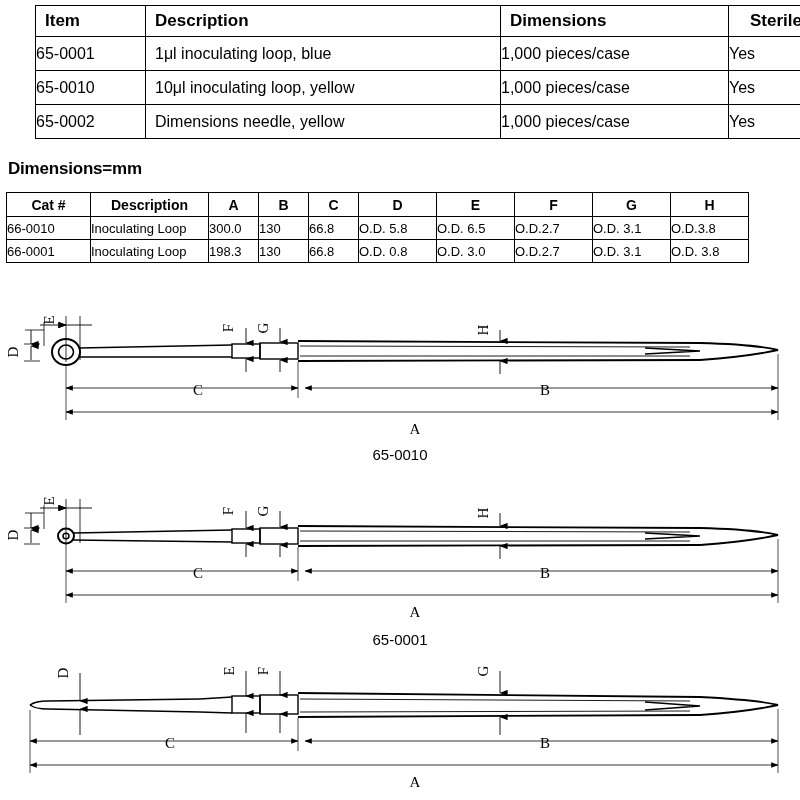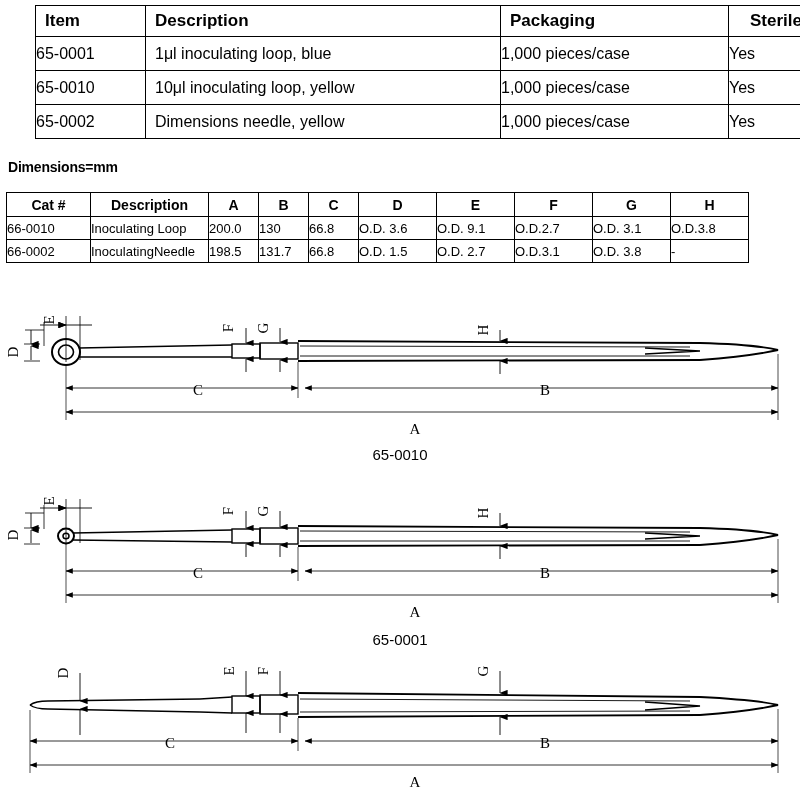--- a/index.html
+++ b/index.html
@@ -52,21 +52,21 @@
   .cell-left {
     text-align: left !important;
     padding-left: 9px !important;
   }
 
   
   #dimensions-heading {
     position: absolute;
     left: 8px;
     top: 159px;
-    font-size: 14px;
+    font-size: 17px;
     font-weight: bold;
     letter-spacing: -0.2px;
   }
 
   
   #dimensions-table {
     position: absolute;
     left: 6px;
     top: 192px;
     width: 626px;
@@ -128,21 +128,21 @@
   <colgroup>
     <col class="col-item">
       <col class="col-desc">
       <col class="col-pack">
       <col class="col-ster">
   </colgroup>
   <thead>
     <tr>
       <th class="cell-left">Item</th>
       <th class="cell-left">Description</th>
-      <th class="cell-left">Packaging</th>
+      <th class="cell-left">Dimensions</th>
       <th>Sterile</th>
     </tr>
   </thead>
   <tbody>
     <tr>
       <td>65-0001</td>
       <td class="cell-left">1μl inoculating loop, blue</td>
       <td>1,000 pieces/case</td>
       <td>Yes</td>
     </tr>
@@ -187,40 +187,40 @@
       <th>E</th>
       <th>F</th>
       <th>G</th>
       <th>H</th>
     </tr>
   </thead>
   <tbody>
     <tr>
       <td>66-0010</td>
       <td>Inoculating Loop</td>
-      <td>200.0</td>
+      <td>300.0</td>
       <td>130</td>
       <td>66.8</td>
-      <td>O.D. 3.6</td>
-      <td>O.D. 9.1</td>
+      <td>O.D. 5.8</td>
+      <td>O.D. 6.5</td>
       <td>O.D.2.7</td>
       <td>O.D. 3.1</td>
       <td>O.D.3.8</td>
     </tr>
     <tr>
-      <td>66-0002</td>
-      <td>InoculatingNeedle</td>
-      <td>198.5</td>
-      <td>131.7</td>
+      <td>66-0001</td>
+      <td>Inoculating Loop</td>
+      <td>198.3</td>
+      <td>130</td>
       <td>66.8</td>
-      <td>O.D. 1.5</td>
-      <td>O.D. 2.7</td>
-      <td>O.D.3.1</td>
+      <td>O.D. 0.8</td>
+      <td>O.D. 3.0</td>
+      <td>O.D.2.7</td>
+      <td>O.D. 3.1</td>
       <td>O.D. 3.8</td>
-      <td>-</td>
     </tr>
   </tbody>
 </table>
 
 <div class="drawing" id="drawing-1">
   <svg width="800" height="150" viewBox="0 0 800 150">
     <defs>
       <marker id="ar-r" markerWidth="9" markerHeight="7" refX="8.5" refY="3.5" orient="auto">
         <polygon points="0,0 9,3.5 0,7" fill="#000"></polygon>
       </marker>

